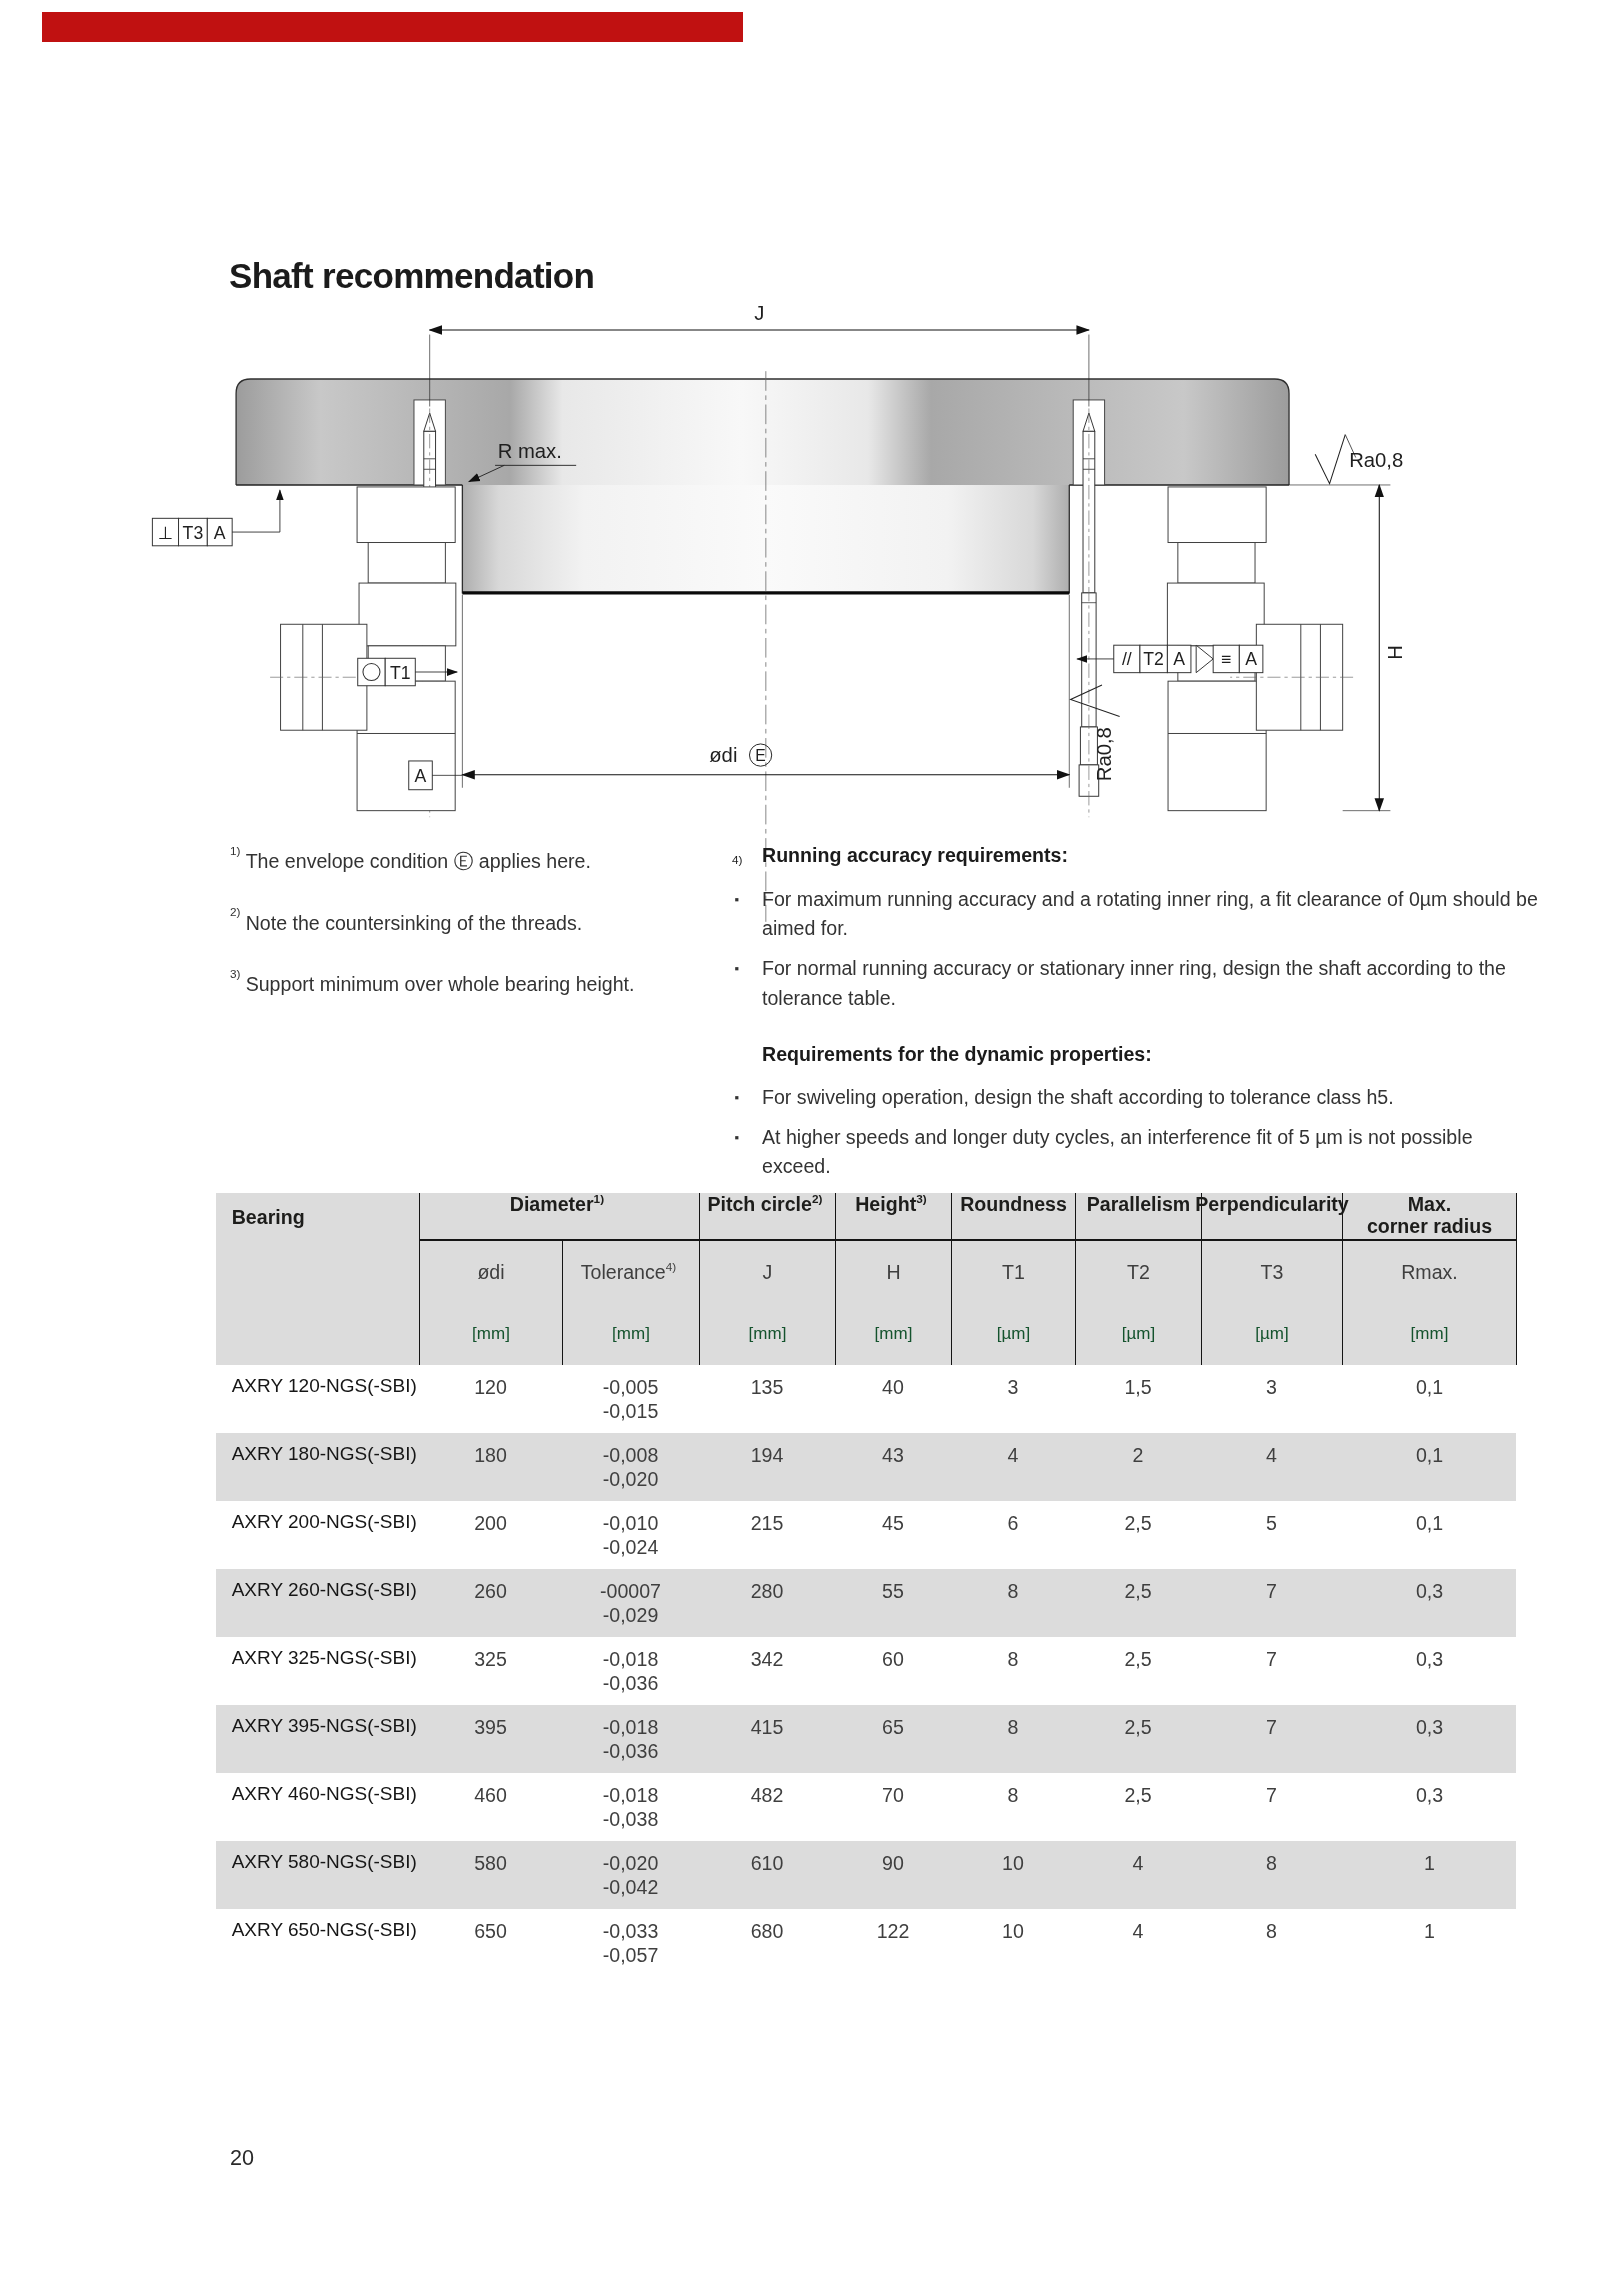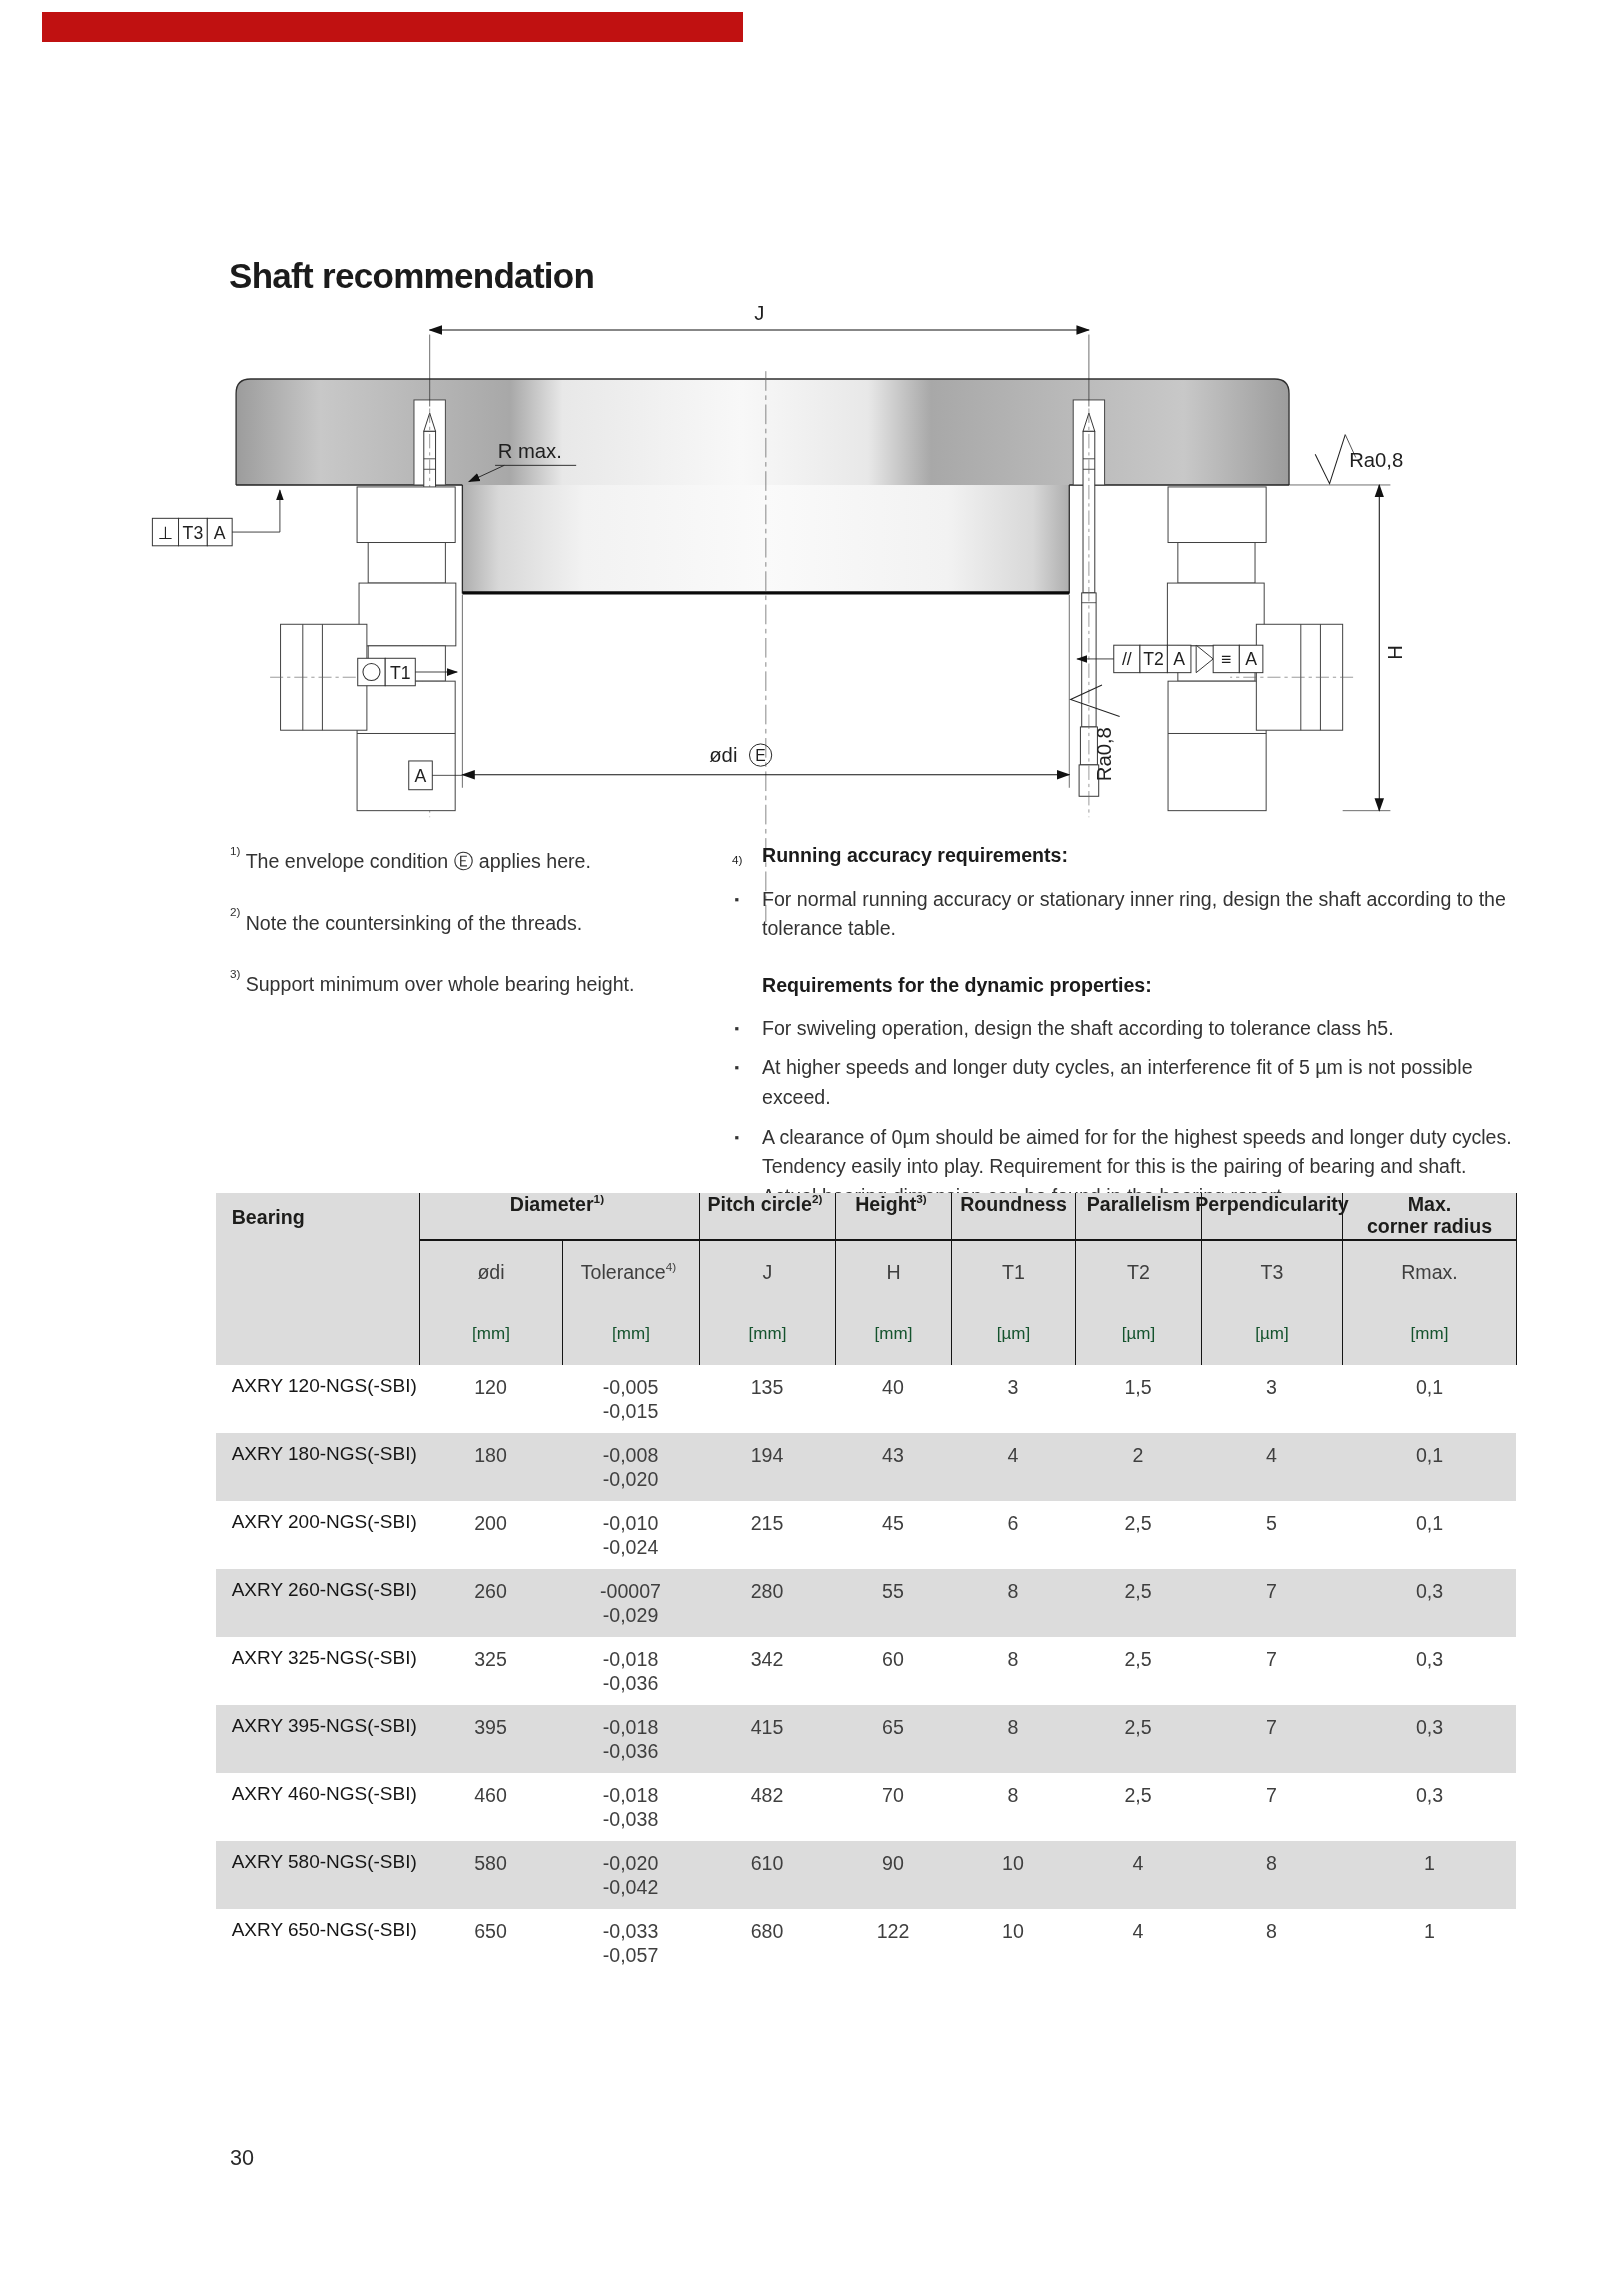--- a/index.html
+++ b/index.html
@@ -186,20 +186,21 @@
 </div>
 
 <div class="abs notes-left">
   <div class="fnote"><sup class="fn">1)</sup><span>The envelope condition Ⓔ applies here.</span></div>
   <div class="fnote"><sup class="fn">2)</sup><span>Note the countersinking of the threads.</span></div>
   <div class="fnote"><sup class="fn">3)</sup><span>Support minimum over whole bearing height.</span></div>
 </div>
 
 <div class="abs notes-right">
   <div class="nr-head"><sup class="fn">4)</sup><span>Running accuracy requirements:</span></div>
+  <div class="blt">For maximum running accuracy and a rotating inner ring, a fit clearance of 0µm should be aimed for.</div>
   <div class="blt">For normal running accuracy or stationary inner ring, design the shaft according to the tolerance table.</div>
   <div class="nr-sub">Requirements for the dynamic properties:</div>
   <div class="blt">For swiveling operation, design the shaft according to tolerance class h5.</div>
   <div class="blt">At higher speeds and longer duty cycles, an interference fit of 5 µm is not possible
 exceed.</div>
   <div class="blt">A clearance of 0µm should be aimed for for the highest speeds and longer duty cycles.
 Tendency easily into play. Requirement for this is the pairing of bearing and shaft.
 Actual bearing dimension can be found in the bearing report.</div>
 </div>
 
@@ -340,14 +341,14 @@
 -0,057</div>
       <div class="c-val">680</div>
       <div class="c-val">122</div>
       <div class="c-val">10</div>
       <div class="c-val">4</div>
       <div class="c-val">8</div>
       <div class="c-val">1</div>
   </div>
 </div>
 
-<div class="abs page-num">30</div>
+<div class="abs page-num">20</div>
 
 
 </body></html>

